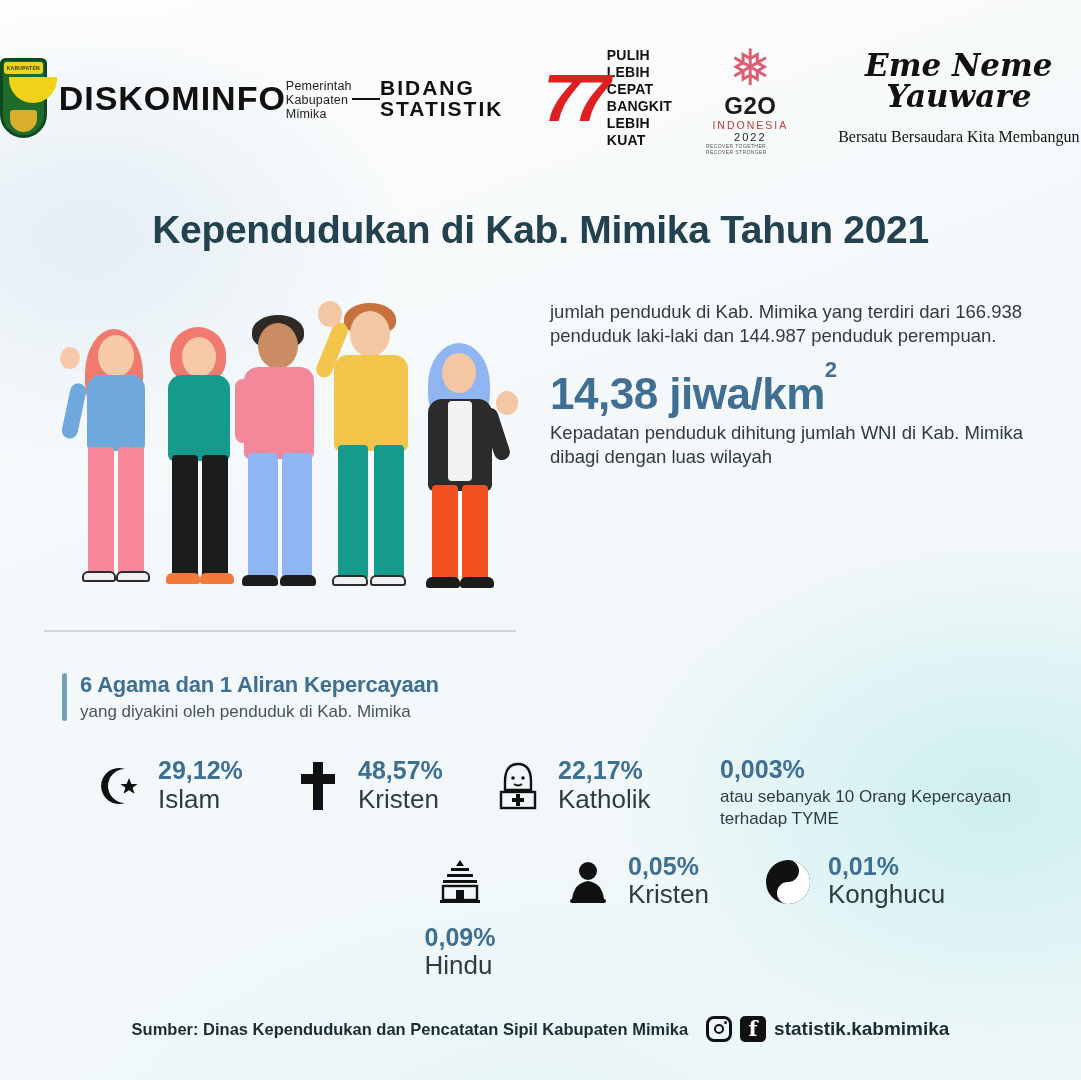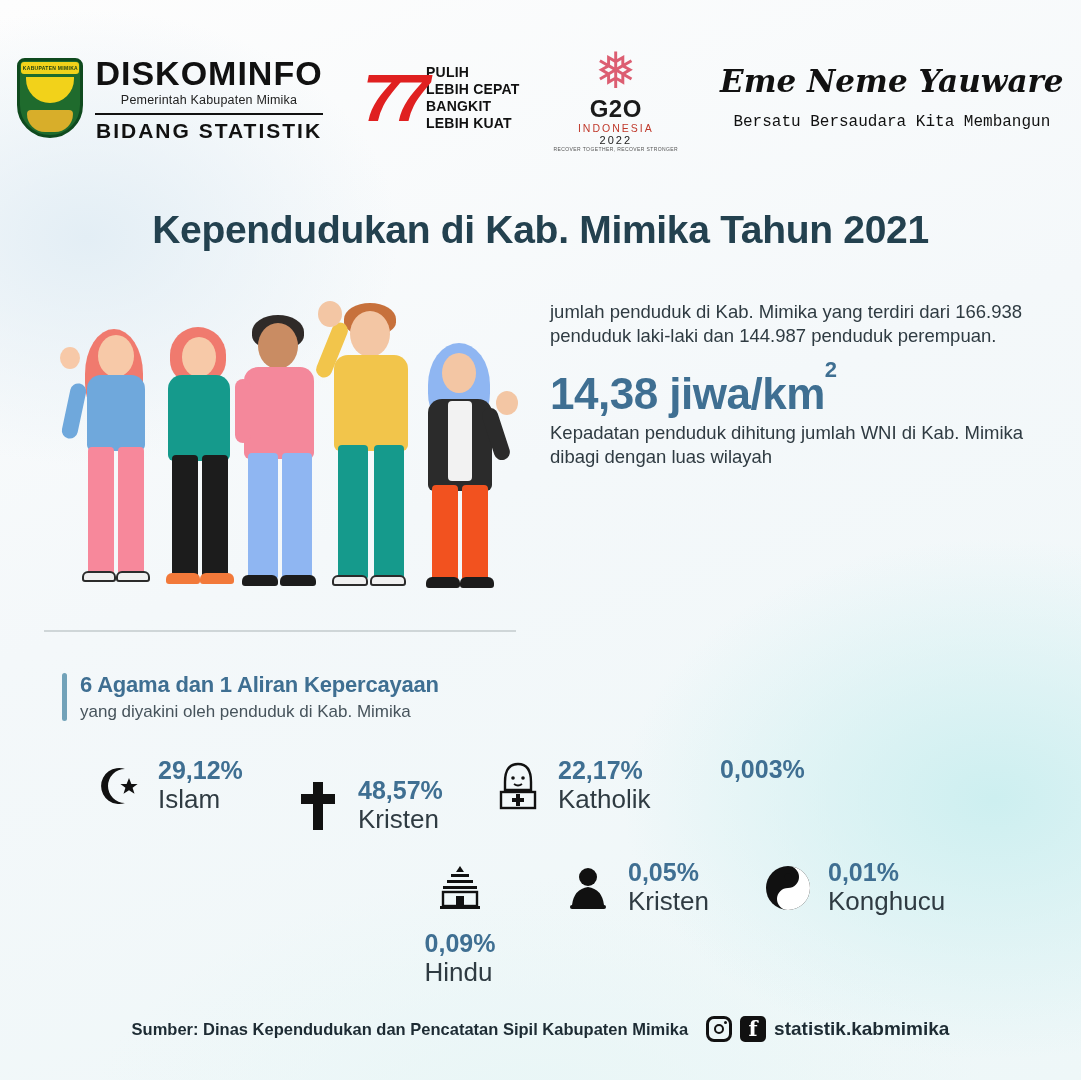--- a/index.html
+++ b/index.html
@@ -83,21 +83,21 @@
     position: absolute;
     bottom: 6px;
     left: 10px;
     right: 10px;
     height: 22px;
     background: #d8ae2a;
     border-radius: 4px 4px 18px 18px;
   }
   .brand-text {
     display: flex;
-    flex-direction: column;
+    flex-direction: row;
     align-items: center;
   }
   .brand-main {
     font-size: 34px;
     font-weight: bold;
     letter-spacing: 1px;
     color: #111;
     line-height: 1;
   }
   .brand-sub {
@@ -188,21 +188,21 @@
   }
   .tagline-main {
     font-family: "DejaVu Serif", serif;
     font-style: italic;
     font-weight: bold;
     font-size: 31px;
     color: #111;
     line-height: 1;
   }
   .tagline-sub {
-    font-family: Liberation Mono, monospace;
+    font-family: Liberation Serif, serif;
     font-size: 16px;
     color: #111;
     margin-top: 16px;
   }
 
   
   .main-title {
     position: absolute;
     top: 208px;
     left: 0;
@@ -550,21 +550,21 @@
             <path d="M30 6 A18 18 0 1 0 30 40 A14.5 14.5 0 1 1 30 6 Z" fill="#111"></path>
             <polygon points="34,15 36.4,21 42.6,21 37.6,24.8 39.5,30.8 34,27.2 28.5,30.8 30.4,24.8 25.4,21 31.6,21" fill="#111"></polygon>
           </svg>
         </div>
         <div>
           <div class="rel-pct">29,12%</div>
           <div class="rel-label">Islam</div>
         </div>
       </div>
 
-      <div class="rel-item" style="width:200px;margin-top:20px;">
+      <div class="rel-item" style="width:200px;">
         <div class="rel-icon">
           <svg width="40" height="52" viewBox="0 0 40 52">
             <rect x="15" y="2" width="10" height="48" fill="#111"></rect>
             <rect x="3" y="14" width="34" height="10" fill="#111"></rect>
           </svg>
         </div>
         <div>
           <div class="rel-pct">48,57%</div>
           <div class="rel-label">Kristen</div>
         </div>
@@ -584,20 +584,21 @@
         </div>
         <div>
           <div class="rel-pct">22,17%</div>
           <div class="rel-label">Katholik</div>
         </div>
       </div>
 
       <div class="rel-item" style="width:300px; margin-left:20px;">
         <div>
           <div class="rel-pct">0,003%</div>
+          <div class="rel-note">atau sebanyak 10 Orang Kepercayaan terhadap TYME</div>
         </div>
       </div>
 
     </div>
 
     <div class="rel-row r2">
 
       <div class="rel-item" style="width:200px;flex-direction:column;">
         <div class="rel-icon">
           <svg width="52" height="52" viewBox="0 0 52 52">

